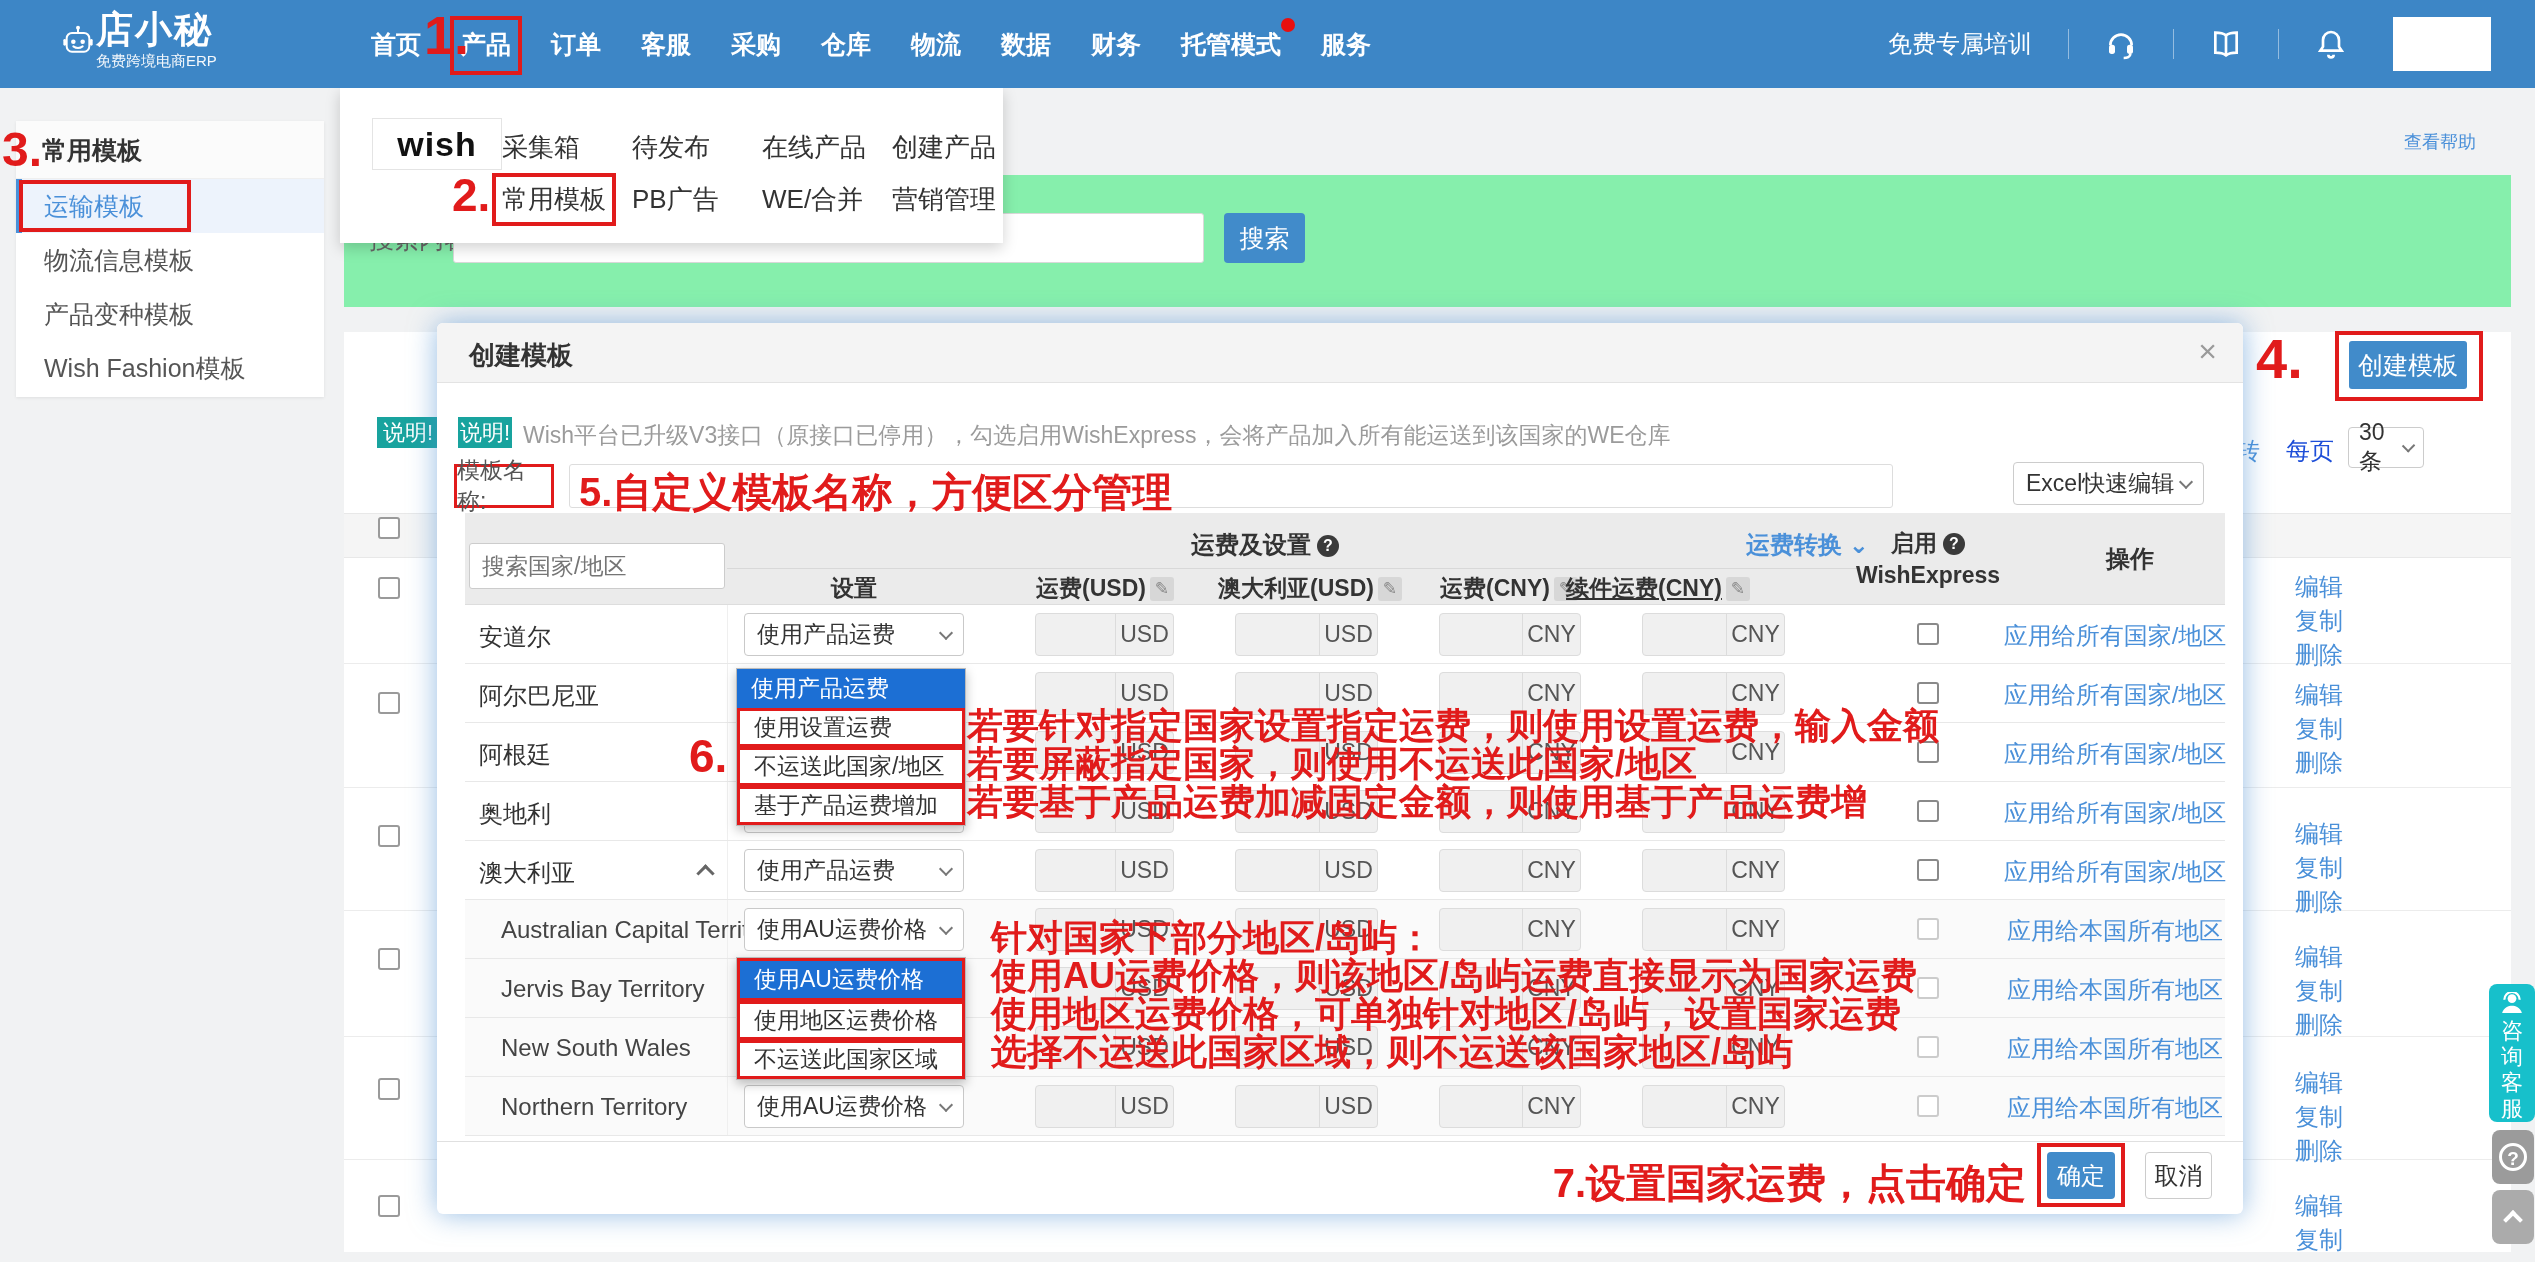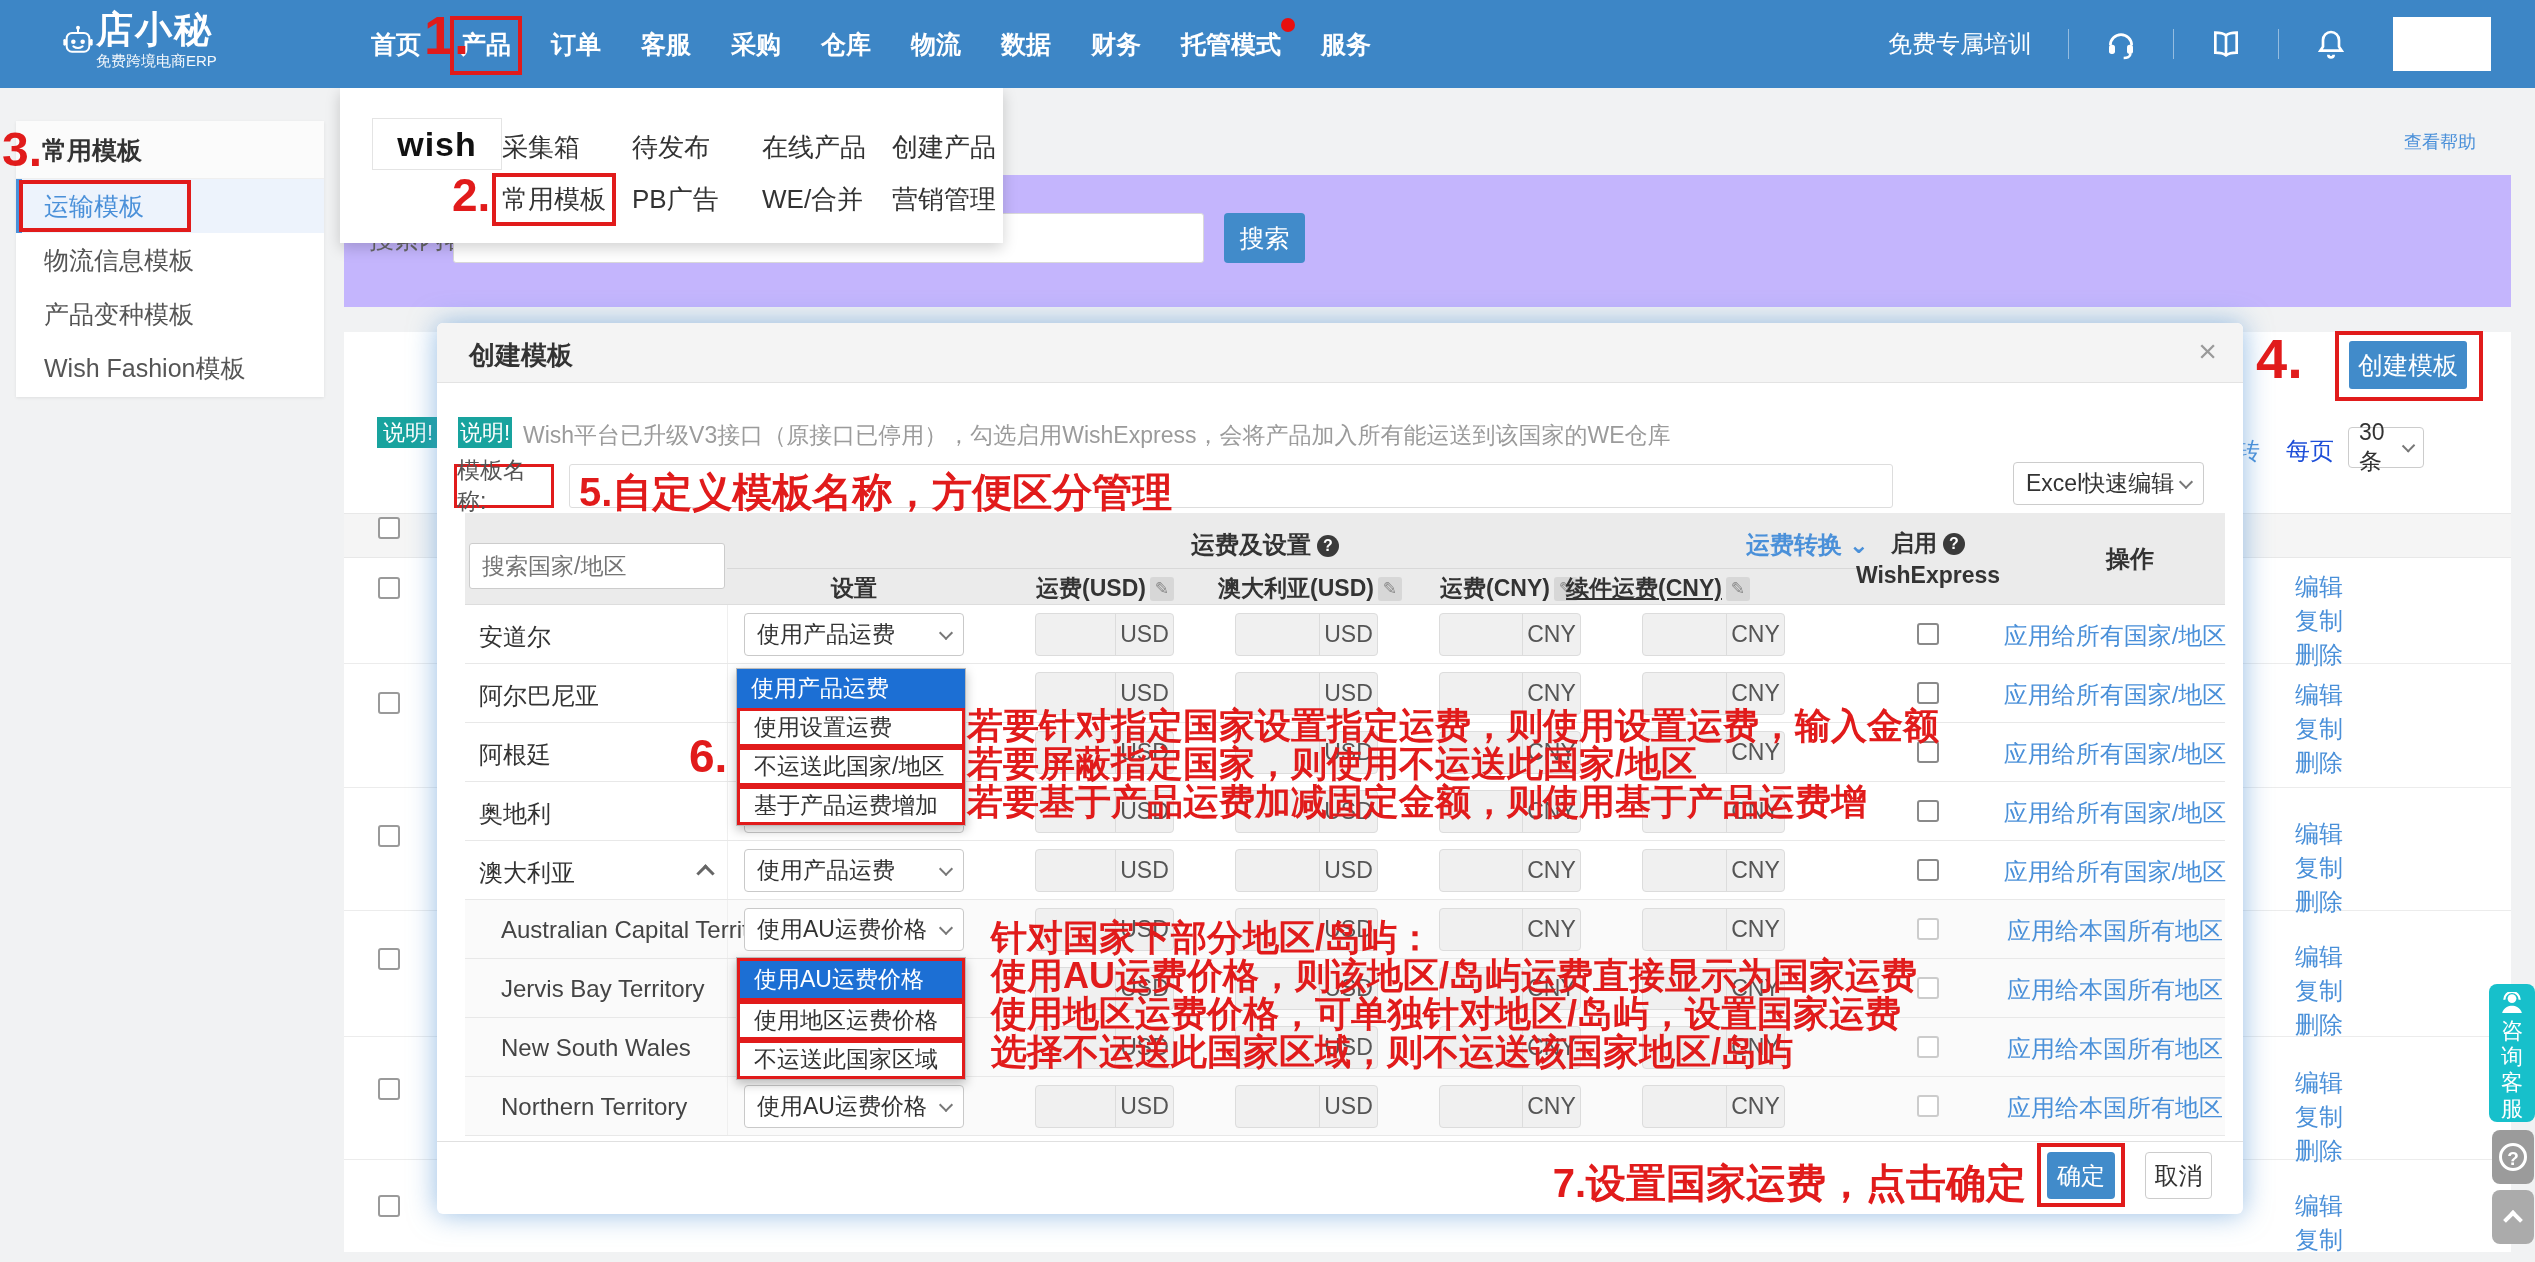--- a/index.html
+++ b/index.html
@@ -38,21 +38,21 @@
   .sb-title { height:58px; line-height:58px; padding-left:26px; font-size:25px; font-weight:700; color:#333; background:#fbfbfb; border-bottom:1px solid #efefef; }
   .sb-item { position:relative; height:54px; line-height:54px; padding-left:28px; font-size:25px; color:#555; cursor:pointer; }
   .sb-item.active { background:#edf3fc; color:#4a90d9; }
   .sb-item.active::before { content:""; position:absolute; left:0; top:0; width:6px; height:100%; background:#4a90d9; }
   .sb-item .red-box { display:none; position:absolute; left:3px; top:1px; width:172px; height:52px; border:4px solid #e11b1b; }
   .sb-item .red-box.show { display:block; }
 
   .help-link { position:absolute; left:2404px; top:130px; font-size:18px; color:#4a90d9; z-index:3; }
 
   
-  .filter-panel { position:absolute; left:344px; top:175px; width:2167px; height:132px; background:#c4b5fd; z-index:1; }
+  .filter-panel { position:absolute; left:344px; top:175px; width:2167px; height:132px; background:#86efac; z-index:1; }
   .fp-label { position:absolute; left:25px; top:48px; font-size:25px; color:#666; }
   .fp-input { position:absolute; left:109px; top:38px; width:751px; height:50px; border:1px solid #d9d9d9; border-radius:3px; background:#fff; font-size:24px; padding:0 12px; }
   .fp-btn { position:absolute; left:880px; top:38px; width:81px; height:50px; background:#418bca; color:#fff; font-size:25px; border:none; border-radius:4px; cursor:pointer; }
 
   
   .batch-btn { position:absolute; left:344px; top:341px; width:140px; height:47px; background:#418bca; color:#fff; font-size:24px; border:none; border-radius:4px; z-index:1; cursor:pointer; }
   .content-panel { position:absolute; left:344px; top:332px; width:2167px; height:920px; background:#fff; z-index:1; overflow:hidden; }
   .u-note-badge { position:absolute; left:33px; top:85px; width:62px; height:31px; background:#18a39e; color:#fff; font-size:22px; text-align:center; line-height:31px; }
   .u-jump { position:absolute; left:1892px; top:103px; font-size:24px; color:#4a90d9; }
   .u-perpage { position:absolute; left:1942px; top:103px; font-size:24px; color:#1d4ed8; }

